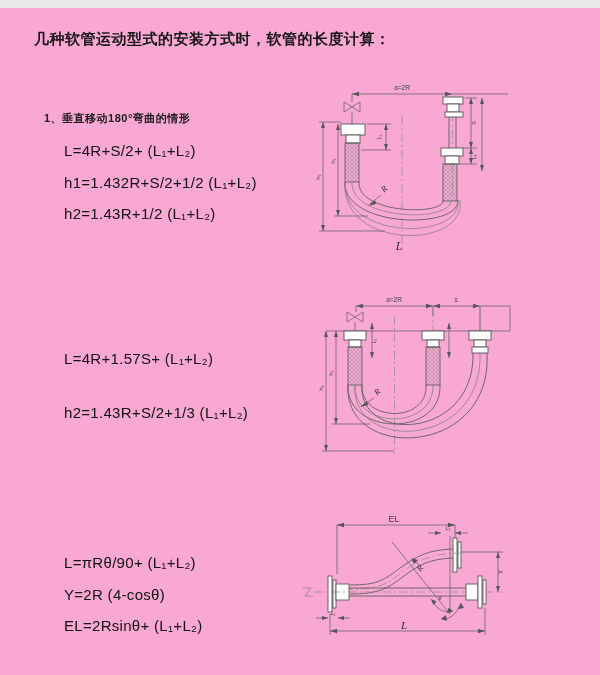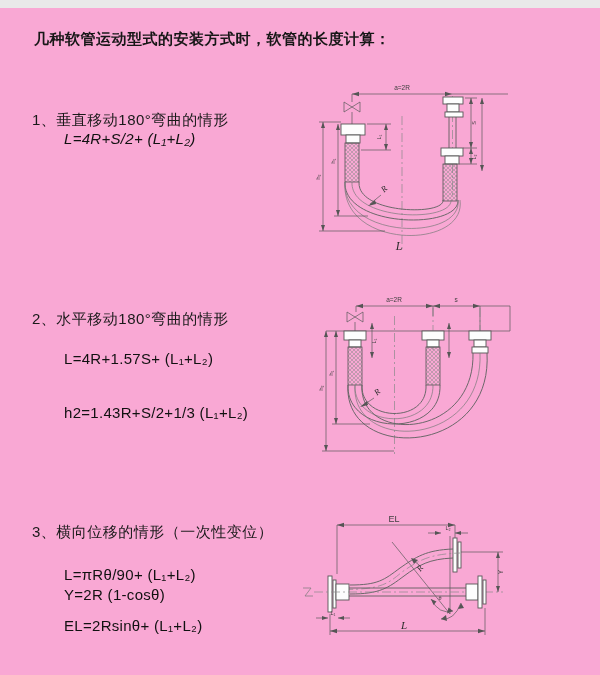--- a/index.html
+++ b/index.html
@@ -7,21 +7,21 @@
     position:relative;width:600px;height:675px;margin:8px auto;
     background:#f9a8d4;overflow:hidden;
     border-right:1px solid #c9c9c9;border-bottom:1px solid #c9c9c9;
     font-family:"Liberation Sans","DejaVu Sans",sans-serif;color:#1c1c1c;
   }
   .doc-title{
     position:absolute;left:34px;top:22px;font-size:15px;font-weight:700;
     letter-spacing:0.5px;color:#171717;
   }
   .sec-heading{
-    position:absolute;left:32px;font-size:15px;font-weight:400;color:#1a1a1a;
+    position:absolute;left:44px;font-size:11px;font-weight:700;color:#1a1a1a;
     letter-spacing:0.5px;
   }
   .formula{
     position:absolute;left:64px;font-size:15px;color:#111;
     font-family:"Liberation Sans","DejaVu Sans",sans-serif;letter-spacing:0.3px;
   }
   .diagram{position:absolute;}
   
   .ln{stroke:#5f5f5f;stroke-width:0.9;fill:none;}
   .thin{stroke:#7a7a7a;stroke-width:0.7;fill:none;}
@@ -37,29 +37,29 @@
   text.rlab{fill:#2d2d2d;font-size:8.5px;font-style:italic;font-family:"Liberation Serif","DejaVu Serif",serif;}
 </style>
 </head>
 <body>
 
 <div class="page">
 
   <div class="doc-title">几种软管运动型式的安装方式时，软管的长度计算：</div>
 
   <div class="sec-heading" style="top:103px;">1、垂直移动180°弯曲的情形</div>
-  <div class="formula" style="top:122px;font-style:italic;">L=4R+S/2+ (L₁+L₂)</div>
-
-  <div class="sec-heading" style="top:302px;">2、水平移动180°弯曲的情形</div>
+  <div class="formula" style="top:134px;">L=4R+S/2+ (L₁+L₂)</div>
+  <div class="formula" style="top:166px;">h1=1.432R+S/2+1/2 (L₁+L₂)</div>
+  <div class="formula" style="top:197px;">h2=1.43R+1/2 (L₁+L₂)</div>
+
   <div class="formula" style="top:342px;">L=4R+1.57S+ (L₁+L₂)</div>
   <div class="formula" style="top:396px;">h2=1.43R+S/2+1/3 (L₁+L₂)</div>
 
-  <div class="sec-heading" style="top:515px;">3、横向位移的情形（一次性变位）</div>
-  <div class="formula" style="top:558px;text-align:right;">L=πRθ/90+ (L₁+L₂)</div>
-  <div class="formula" style="top:578px;">Y=2R (1-cosθ)</div>
+  <div class="formula" style="top:546px;text-align:right;">L=πRθ/90+ (L₁+L₂)</div>
+  <div class="formula" style="top:578px;">Y=2R (4-cosθ)</div>
   <div class="formula" style="top:609px;text-align:right;">EL=2Rsinθ+ (L₁+L₂)</div>
 
   <div class="diagram" style="left:310px;top:70px;">
   <svg width="288" height="194" viewBox="0 0 288 194">
     <defs>
       <pattern id="xh" width="4" height="4" patternUnits="userSpaceOnUse">
         <path d="M0,0 L4,4 M4,0 L0,4" stroke="#8a8a8a" stroke-width="0.5"></path>
       </pattern>
     </defs>
 

